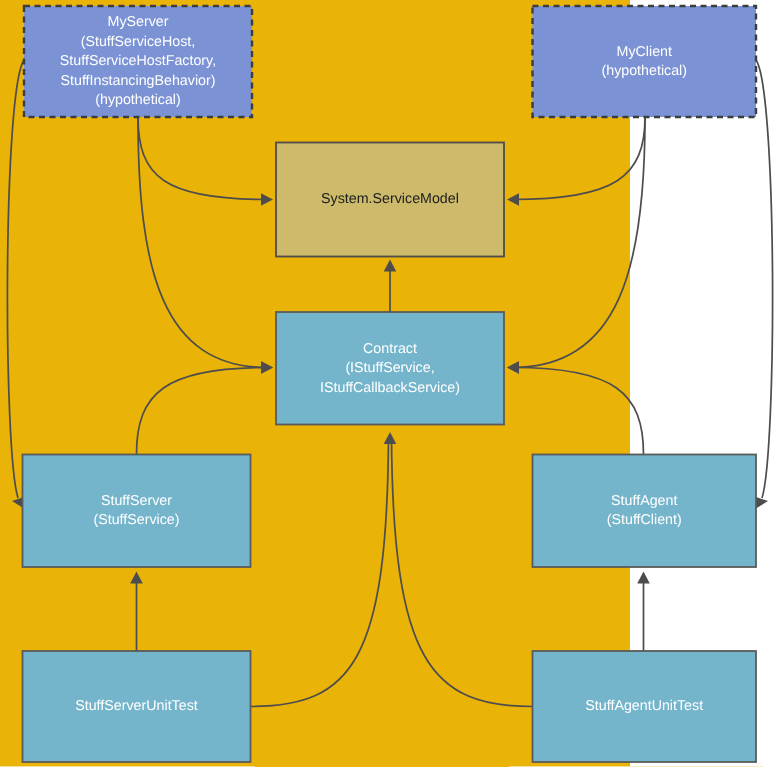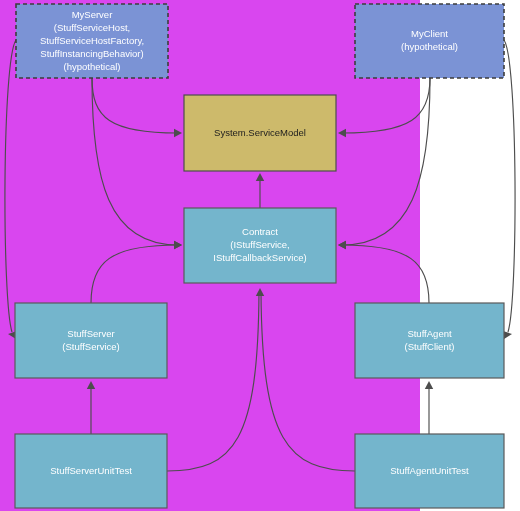--- a/index.html
+++ b/index.html
@@ -10,21 +10,21 @@
   body {
     width: 520px;
     height: 511px;
     font-family: "Liberation Sans", sans-serif;
     overflow: hidden;
   }
   #diagram-root {
     position: relative;
     width: 420px;
     height: 511px;
-    background: #d946ef;
+    background: #eab308;
   }
   svg.diagram-canvas {
     display: block;
     width: 520px;
     height: 511px;
   }
   .node-box {
     stroke-width: 1.2;
   }
   .node-hypothetical {

